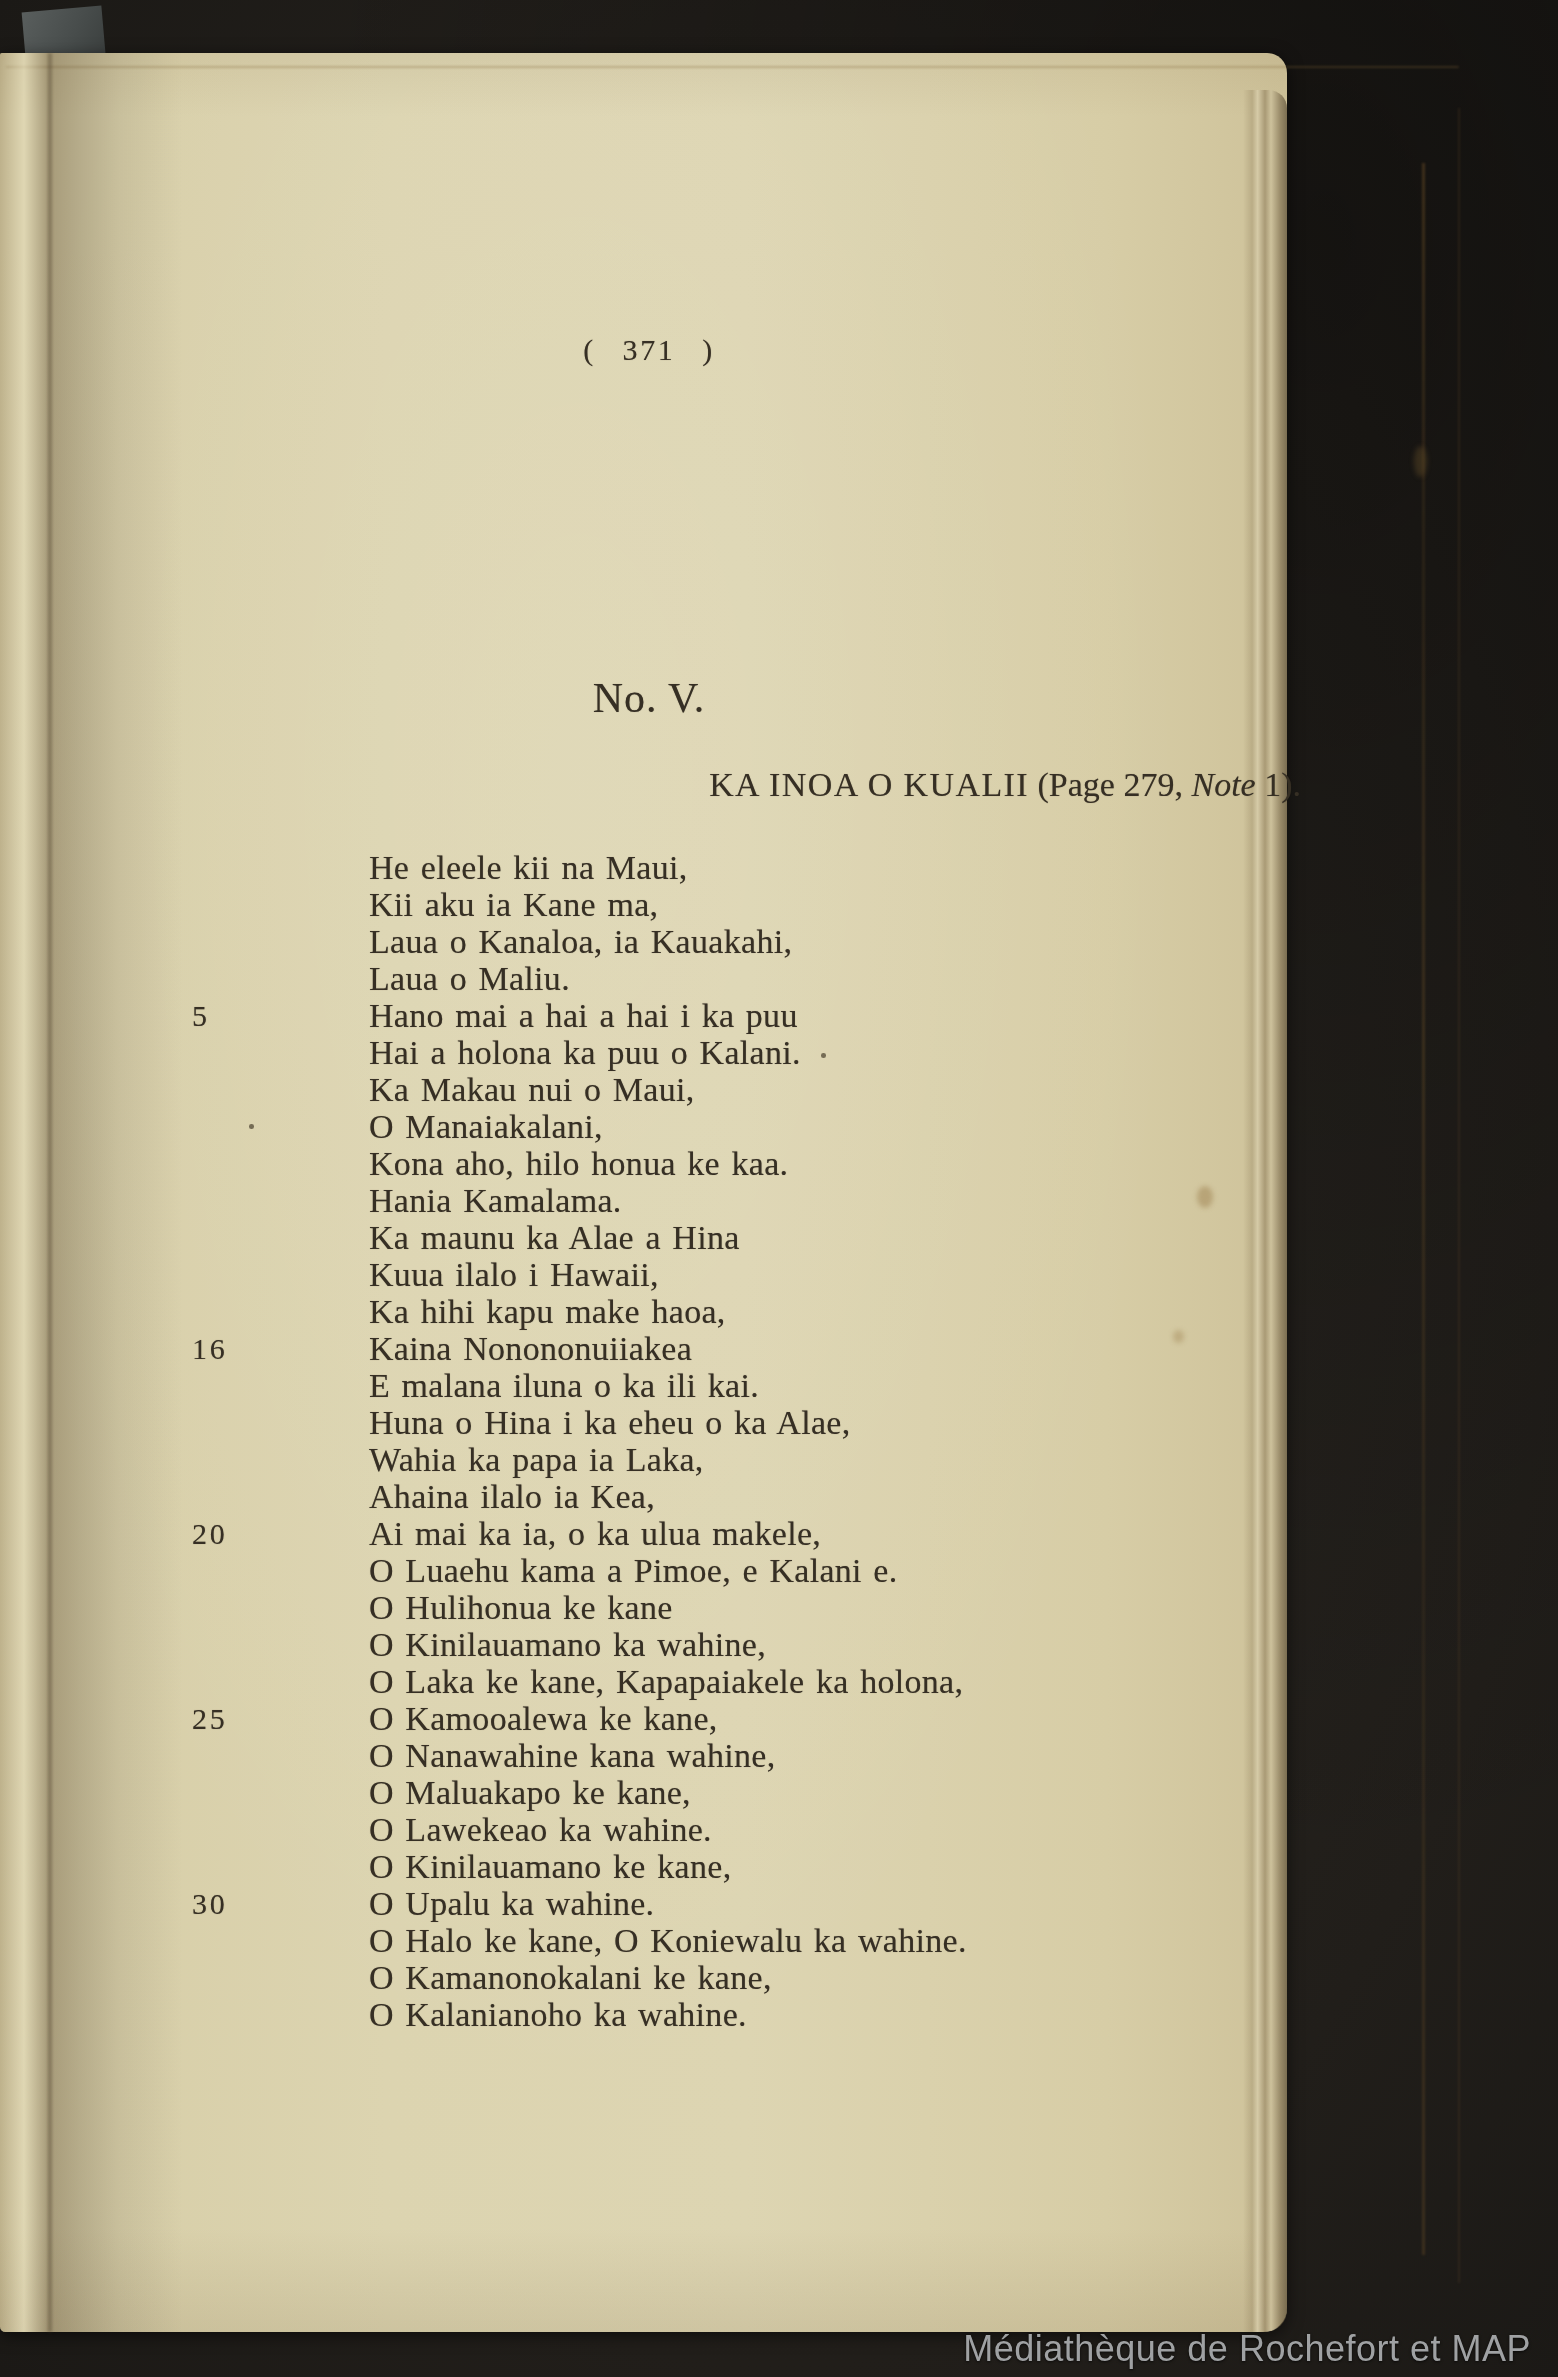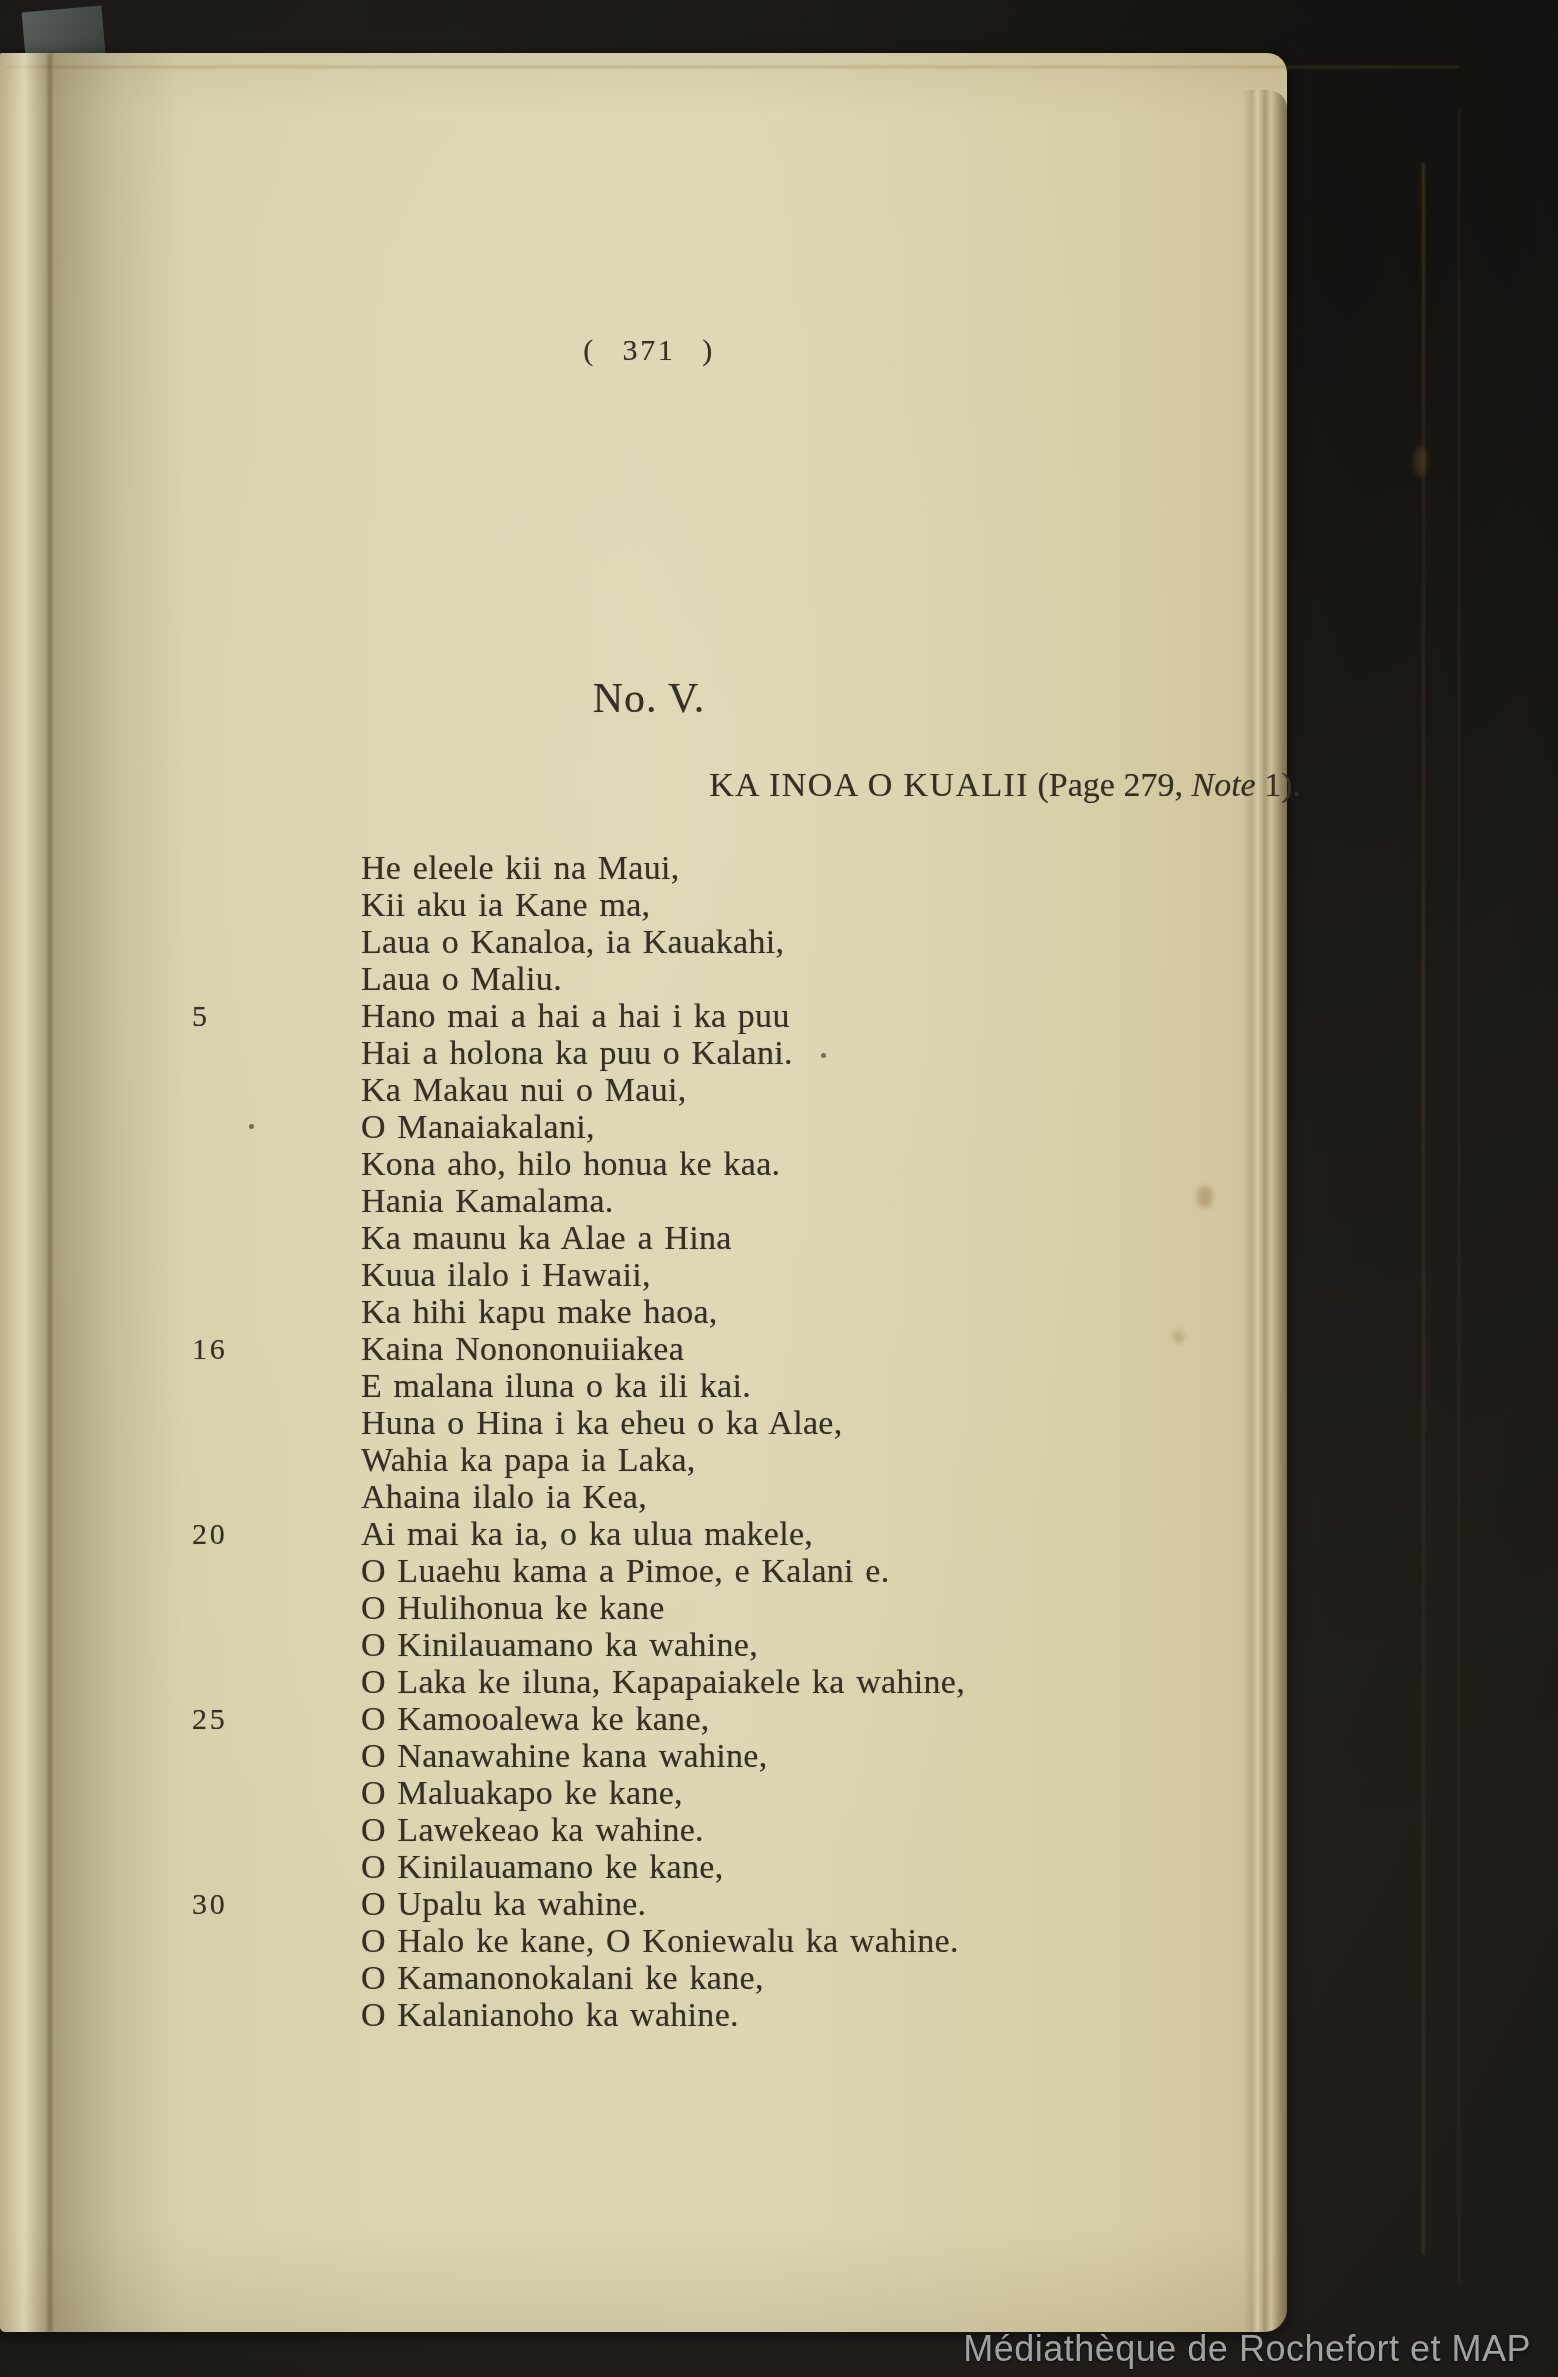--- a/index.html
+++ b/index.html
@@ -127,21 +127,21 @@
     line-height:37px;
     font-size:34px;
     white-space:nowrap;
   }
   .line-num{
     flex:0 0 169px;
     padding-left:192px;
     font-size:30px;
     letter-spacing:2.7px;
   }
-  .line-text{ letter-spacing:0.3px; word-spacing:2.7px; }
+  .line-text{ letter-spacing:0.3px; word-spacing:2.7px;margin-left:8px; }
 
   .watermark{
     position:absolute; right:28px; top:2328px;
     font-family:Liberation Sans, sans-serif;
     font-size:36px;
     color:rgba(180,182,184,0.88);
     text-shadow:0 0.9px 2.7px rgba(0,0,0,0.7);
     letter-spacing:0.5px;
   }
 </style>
@@ -255,21 +255,21 @@
         <div class="poem-row">
           <span class="line-num"></span>
           <span class="line-text">O Hulihonua ke kane</span>
         </div>
         <div class="poem-row">
           <span class="line-num"></span>
           <span class="line-text">O Kinilauamano ka wahine,</span>
         </div>
         <div class="poem-row">
           <span class="line-num"></span>
-          <span class="line-text">O Laka ke iluna, Kapapaiakele ka wahine,</span>
+          <span class="line-text">O Laka ke kane, Kapapaiakele ka holona,</span>
         </div>
         <div class="poem-row">
           <span class="line-num">25</span>
           <span class="line-text">O Kamooalewa ke kane,</span>
         </div>
         <div class="poem-row">
           <span class="line-num"></span>
           <span class="line-text">O Nanawahine kana wahine,</span>
         </div>
         <div class="poem-row">

